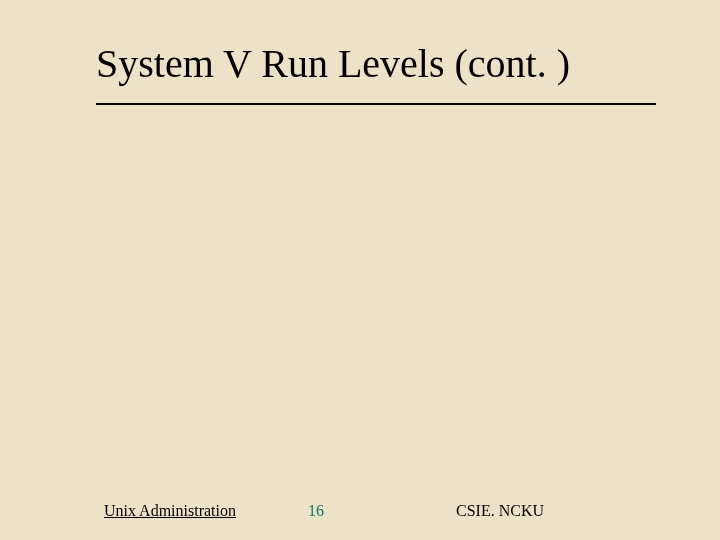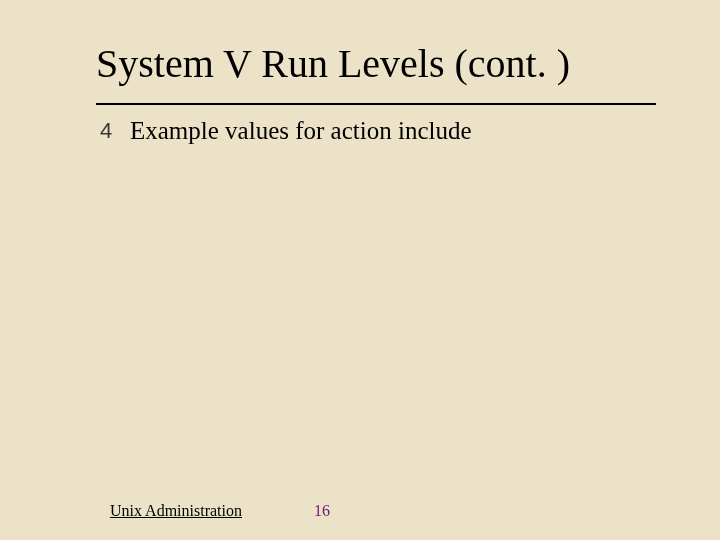--- a/index.html
+++ b/index.html
@@ -47,46 +47,44 @@
     font-family: Arial, sans-serif;
     font-size: 22px;
     color: #3a3a36;
   }
   .mono {
     font-family: "Courier New", Courier, monospace;
   }
   .footer {
     position: absolute;
     bottom: 24px;
-    left: 6px;
+    left: 0;
     width: 592px;
     display: flex;
     justify-content: space-between;
     align-items: flex-end;
     padding: 0 60px 0 84px;
     font-size: 16px;
   }
   .footer-left { text-decoration: underline; }
   .footer-center {
     position: absolute;
     left: 50%;
     transform: translateX(-50%);
     font-size: 16px;
-    color: #701a75;
+    color: #0f766e;
   }
   .footer-right { }
 </style>
 </head>
 <body>
 
 <div class="slide">
   <h1 class="title">System V Run Levels (cont. )</h1>
   <hr class="rule">
   <ul class="bullets">
-    <li>
-      <span>Example values for action include</span>
-    </li>
   </ul>
   <div class="footer">
     <span class="footer-left">Unix Administration</span>
     <span class="footer-center">16</span>
+    <span class="footer-right">CSIE. NCKU</span>
   </div>
 </div>
 
 </body></html>

